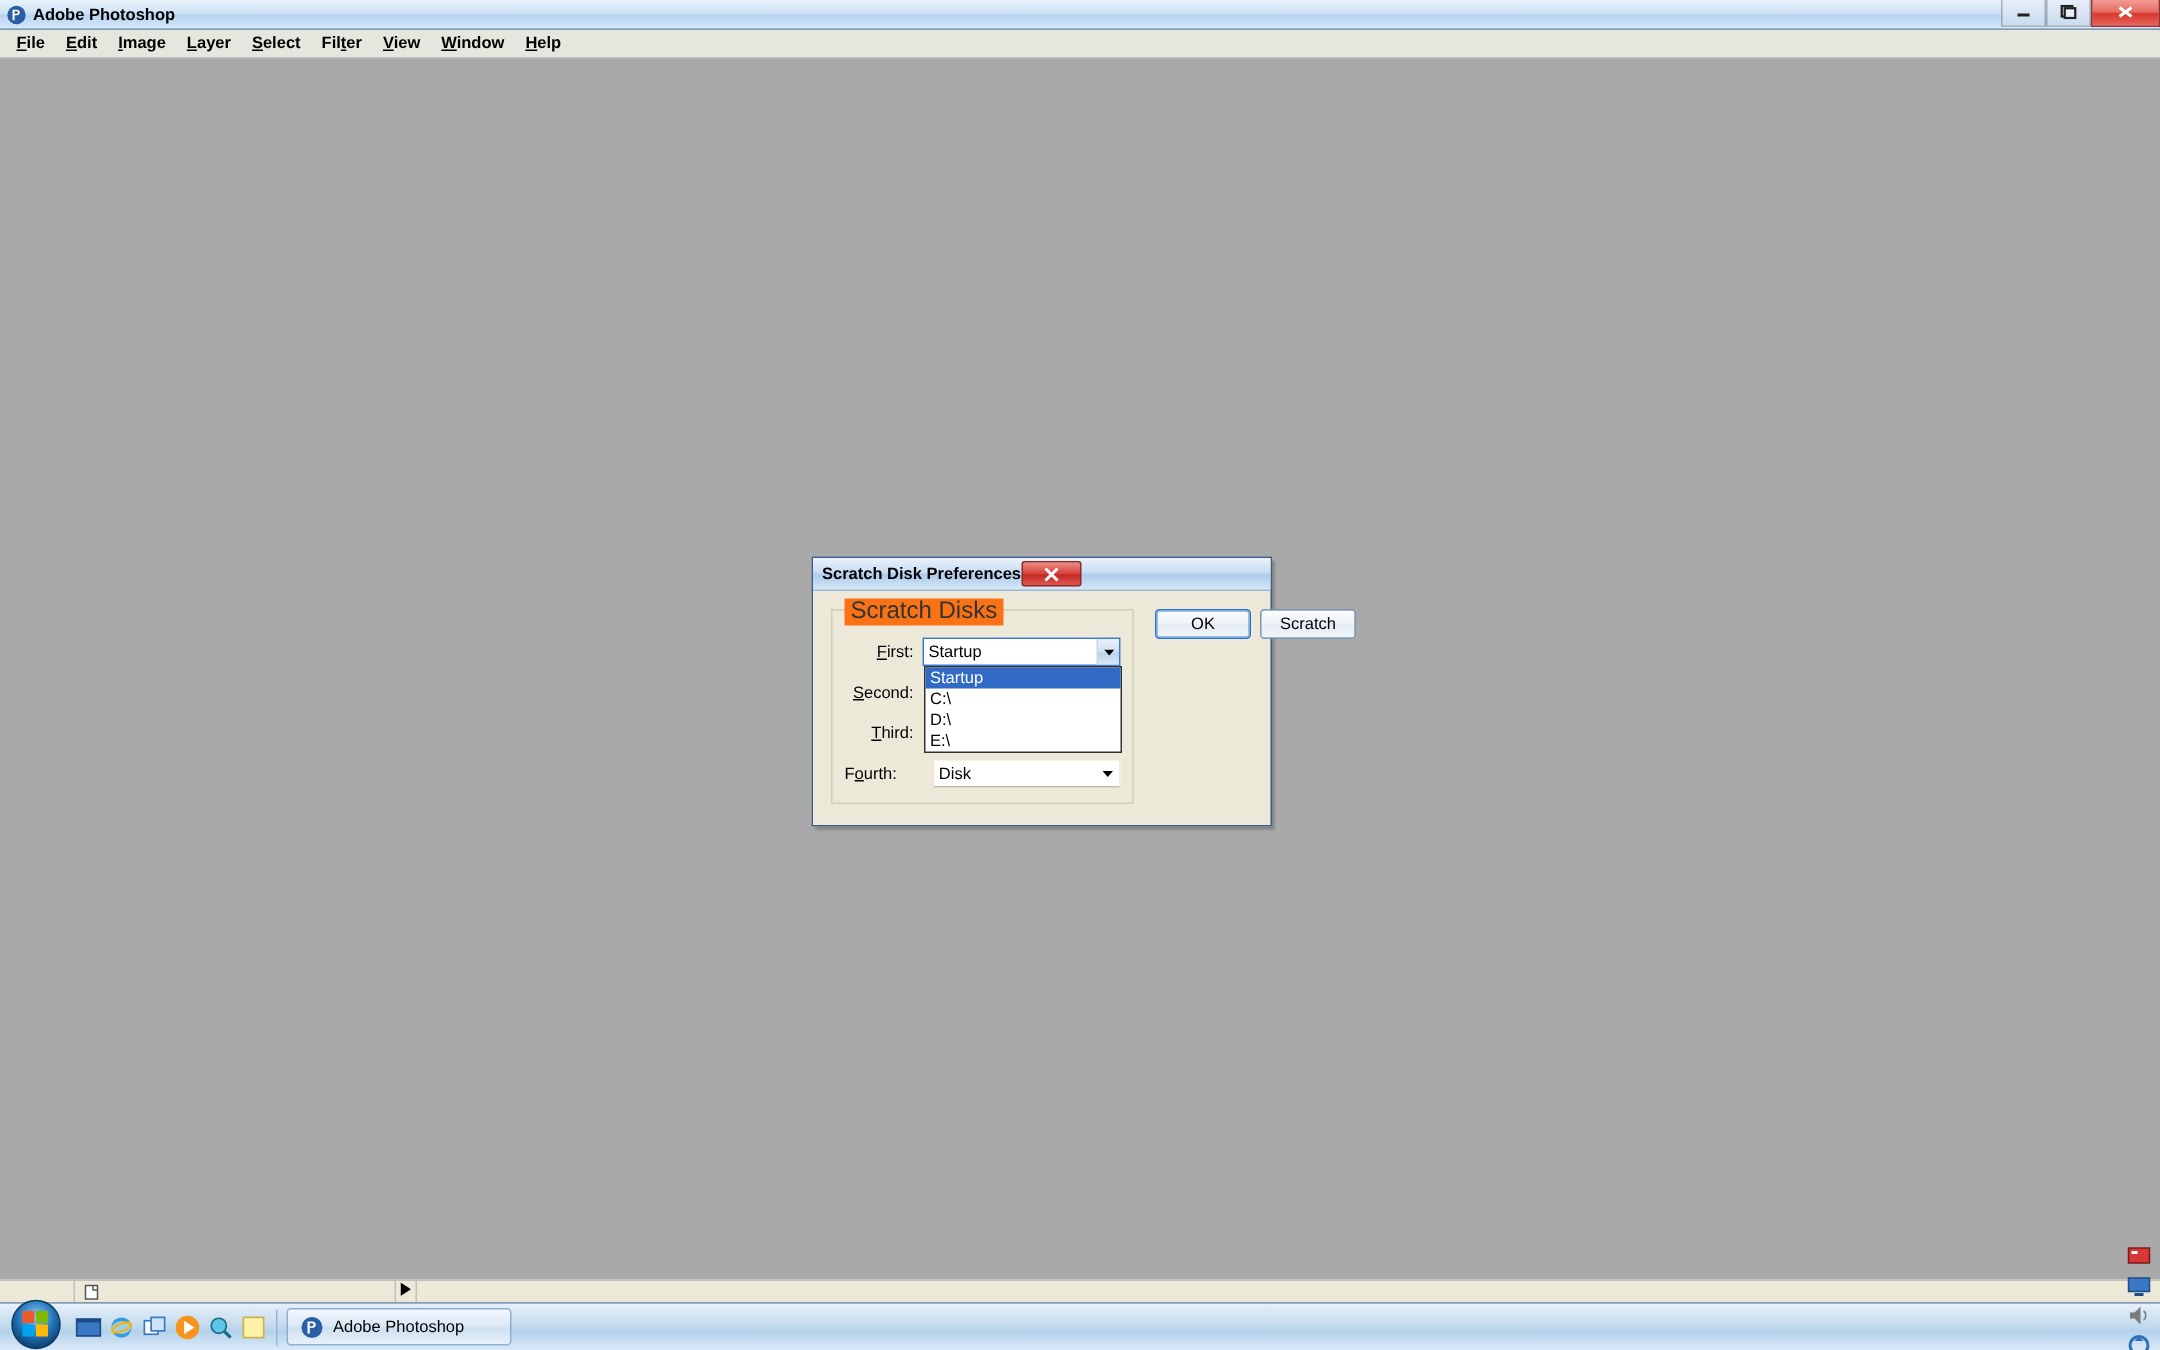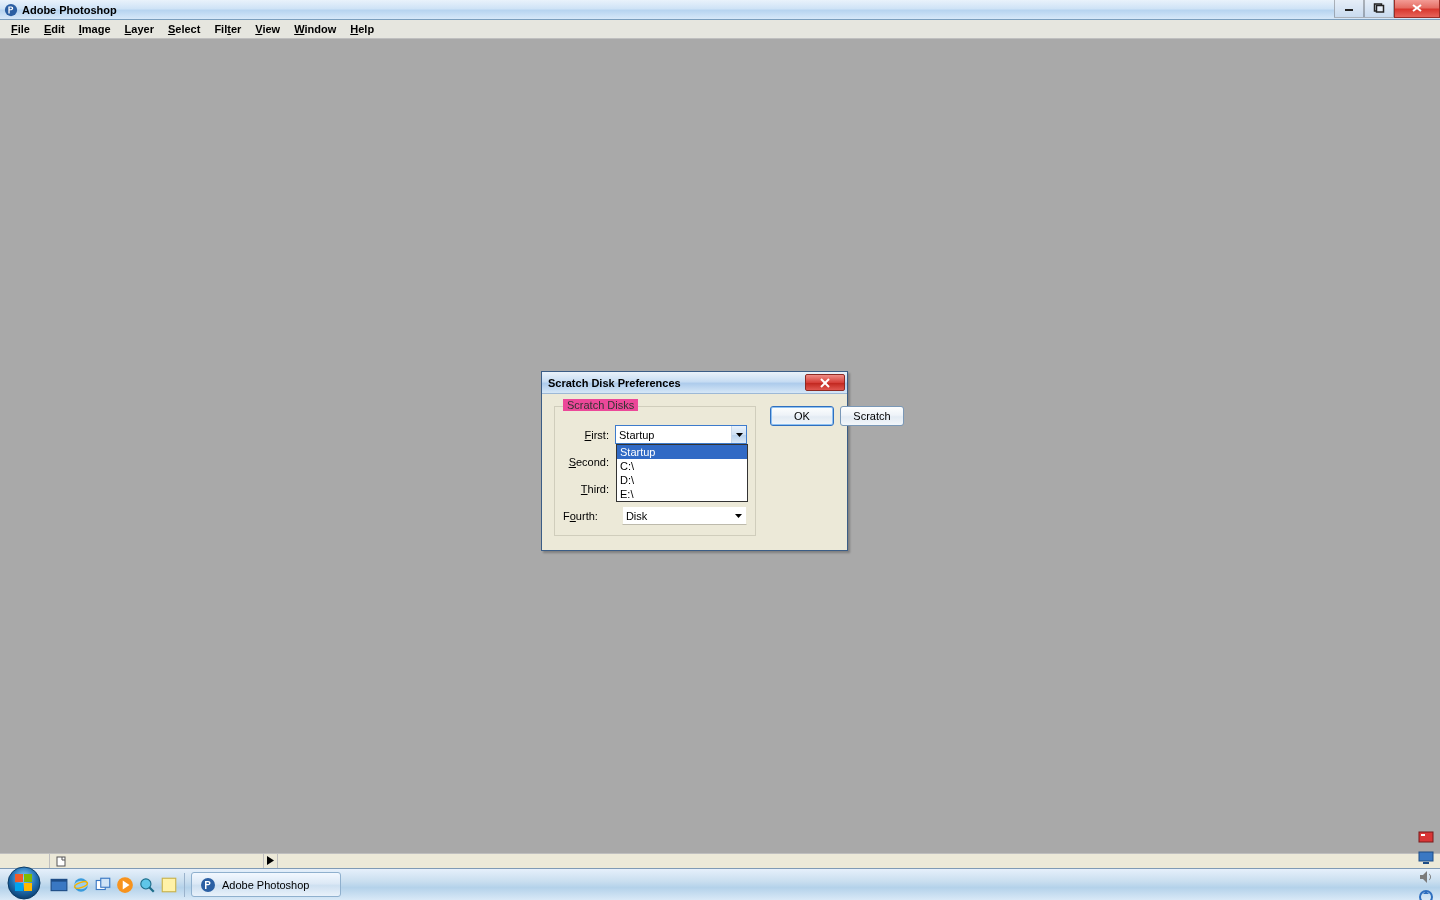--- a/index.html
+++ b/index.html
@@ -47,38 +47,38 @@
 
 .dialog {
   position:absolute; left:541px; top:332px; width:307px;
   background:#ece9d8;
   border:1px solid #3b5d86;
   box-shadow: 2px 2px 2px rgba(0,0,0,.25);
 }
 .dialog-titlebar {
   height:22px;
   background: linear-gradient(to bottom,#eaf2fa,#c8ddf3 45%,#aeccec 55%,#d6e7f7);
-  display:flex; align-items:center; justify-content:space-between;
+  display:flex; align-items:center; 
   padding:0 2px 0 6px; font-size:11px; font-weight:bold; color:#000;
   border-bottom:1px solid #9db8d6;
 }
 .dlg-close {
   width:40px; height:17px;
   background:linear-gradient(to bottom,#ef8c86,#d6403a 50%,#c22820 55%,#e05750);
   border:1px solid #8d2a23; border-radius:2px;
   display:flex; align-items:center; justify-content:center;
 }
 .dlg-close svg{width:10px;height:10px;stroke:#fff;stroke-width:2;}
 .dialog-body { padding:12px 10px 14px 12px; display:flex; gap:14px; align-items:flex-start;}
 .groupbox {
   position:relative; border:1px solid #d0cdbc; padding:18px 8px 10px 8px; width:202px;
 }
 .groupbox-label {
-  position:absolute; top:-8px; left:8px; background:#ec4899; padding:0 4px;
-  font-size:11px; color:#333;
+  position:absolute; top:-8px; left:8px; background:#f97316; padding:0 4px;
+  font-size:16px; color:#333;
 }
 .row { display:flex; align-items:center; justify-content:flex-end; gap:6px; margin-bottom:8px; position:relative;}
 .row:last-child{margin-bottom:0;gap:24px;}
 .row label{ font-size:11px; color:#000; text-align:center;}
 .row label .ul{text-decoration:underline;}
 .combo {
   width:132px; height:19px; background:#fff; border:1px solid #7f9db9;
   display:flex; align-items:center; justify-content:space-between;
   font-size:11px; padding-left:3px; position:relative;
 }

